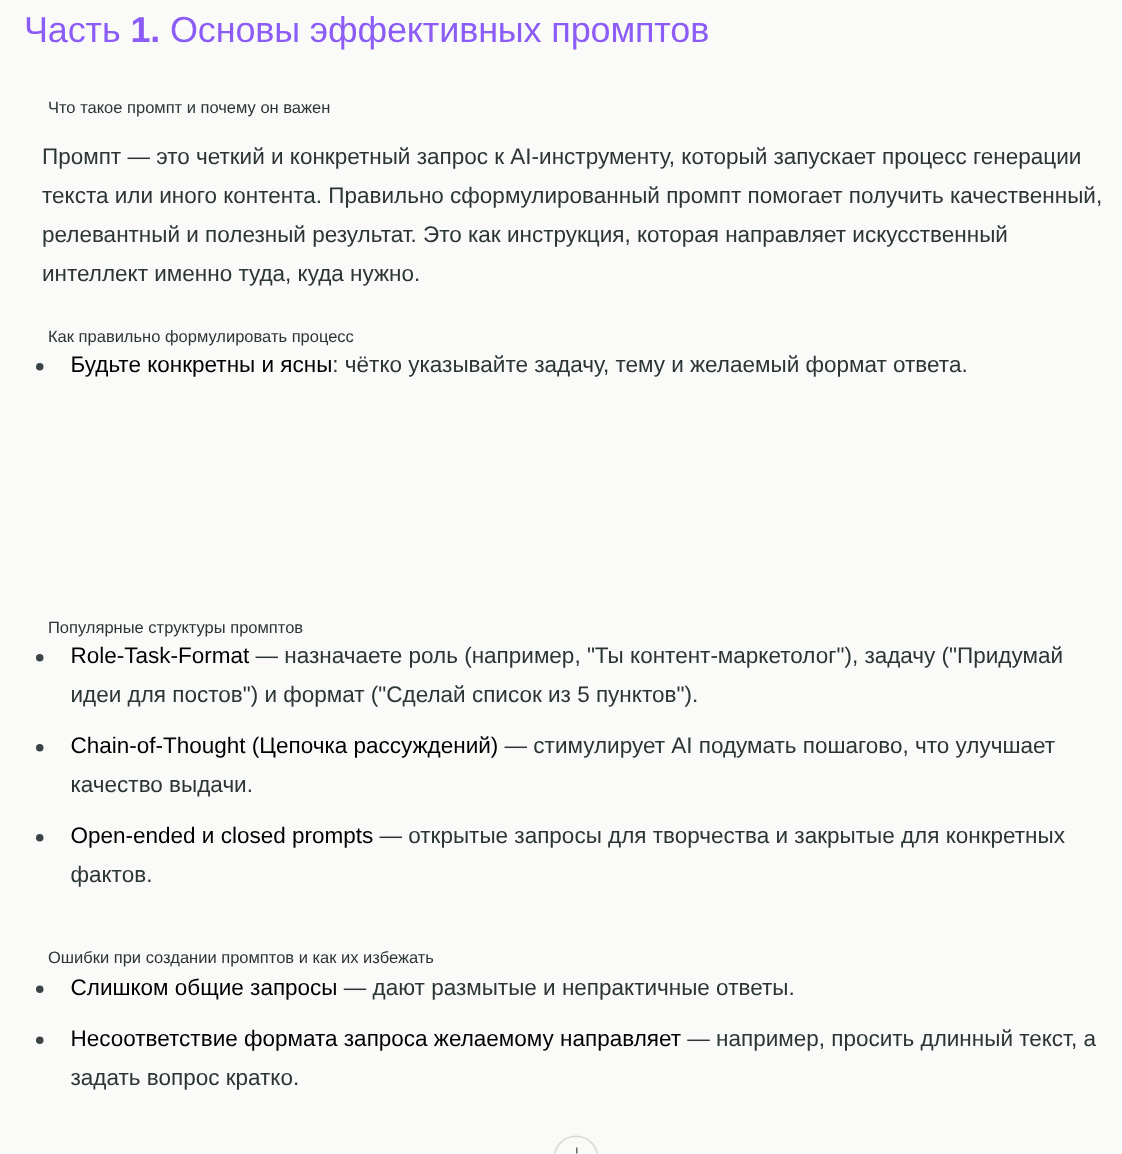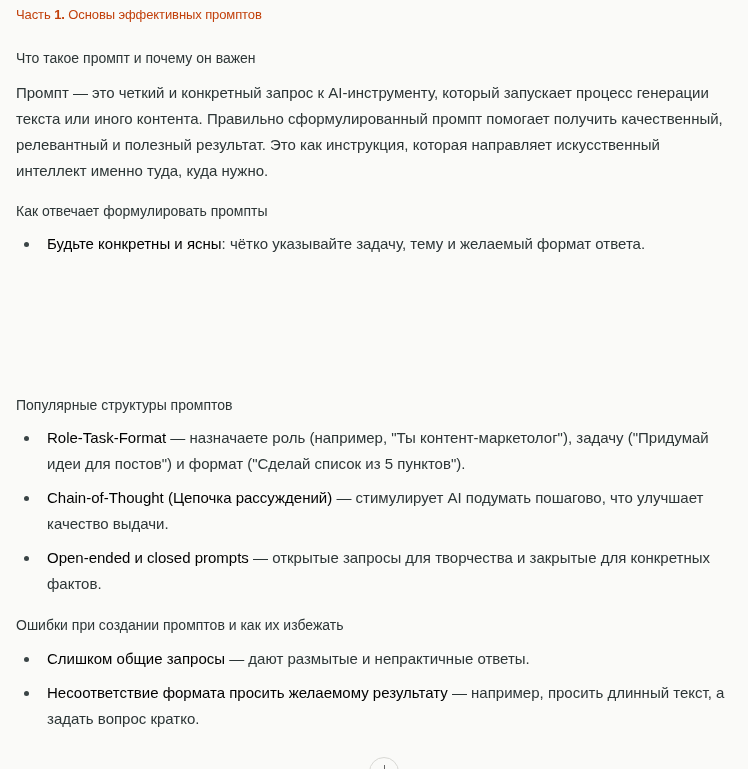--- a/index.html
+++ b/index.html
@@ -4,31 +4,31 @@
 <style>
   html, body { margin: 0; padding: 0; }
   body {
     width: 748px; height: 769px; overflow: hidden;
     background: #fafaf8;
     color: #2a3437;
     font-family: "Liberation Sans", "DejaVu Sans", sans-serif;
     position: relative;
   }
   h1 {
-    font-weight: 400; font-size: 13px; color: #c2410c;
+    font-weight: 400; font-size: 24px; color: #8b5cf6;
     margin: 0; position: absolute; top: 7px; left: 16px;
     letter-spacing: -0.1px;
   }
   h1 .num { font-weight: 700; }
   .sect {
-    position: absolute; left: 16px; font-size: 14px; color: #2c3536;
-    margin: 0; font-weight: 400;
+    position: absolute; left: 16px; font-size: 11px; color: #2c3536;
+    margin: 16px; font-weight: 400;
   }
   p.body {
-    position: absolute; left: 16px; top: 80px; width: 712px; margin: 0;
+    position: absolute; left: 16px; top: 80px; width: 712px; margin: 12px;
     font-size: 15px; line-height: 26px; color: #2c3536;
   }
   ul { position: absolute; left: 16px; margin: 0; padding: 0; list-style: none; width: 715px; }
   li {
     position: relative; padding-left: 31px; font-size: 15px; line-height: 26px;
     color: #2c3536; margin-bottom: 8px;
   }
   li .dot {
     position: absolute; left: 8px; top: 11px; width: 5px; height: 5px;
     border-radius: 50%; background: #3a4446;
@@ -44,33 +44,33 @@
   }
 </style>
 </head>
 <body>
 
 <h1><span>Часть </span><span class="num">1.</span><span> Основы эффективных промптов</span></h1>
 
 <h2 class="sect" style="top:50px">Что такое промпт и почему он важен</h2>
 <p class="body">Промпт — это четкий и конкретный запрос к AI-инструменту, который запускает процесс генерации текста или иного контента. Правильно сформулированный промпт помогает получить качественный, релевантный и полезный результат. Это как инструкция, которая направляет искусственный интеллект именно туда, куда нужно.</p>
 
-<h2 class="sect" style="top:203px">Как отвечает формулировать промпты</h2>
+<h2 class="sect" style="top:203px">Как правильно формулировать процесс</h2>
 <ul style="top:231px">
   <li><span class="dot"></span><b>Будьте конкретны и ясны</b><span>: чётко указывайте задачу, тему и желаемый формат ответа.</span></li>
 </ul>
 
 <h2 class="sect" style="top:397px">Популярные структуры промптов</h2>
 <ul style="top:425px">
   <li><span class="dot"></span><b>Role-Task-Format</b><span> — назначаете роль (например, "Ты контент-маркетолог"), задачу ("Придумай идеи для постов") и формат ("Сделай список из 5 пунктов").</span></li>
   <li><span class="dot"></span><b>Chain-of-Thought (Цепочка рассуждений)</b><span> — стимулирует AI подумать пошагово, что улучшает качество выдачи.</span></li>
   <li><span class="dot"></span><b>Open-ended и closed prompts</b><span> — открытые запросы для творчества и закрытые для конкретных фактов.</span></li>
 </ul>
 
 <h2 class="sect" style="top:617px">Ошибки при создании промптов и как их избежать</h2>
 <ul style="top:646px">
   <li><span class="dot"></span><b>Слишком общие запросы</b><span> — дают размытые и непрактичные ответы.</span></li>
-  <li><span class="dot"></span><b>Несоответствие формата просить желаемому результату</b><span> — например, просить длинный текст, а задать вопрос кратко.</span></li>
+  <li><span class="dot"></span><b>Несоответствие формата запроса желаемому направляет</b><span> — например, просить длинный текст, а задать вопрос кратко.</span></li>
 </ul>
 
 <div class="scroll-btn">
     <span class="arrow"></span>
   </div>
 
 </body></html>

